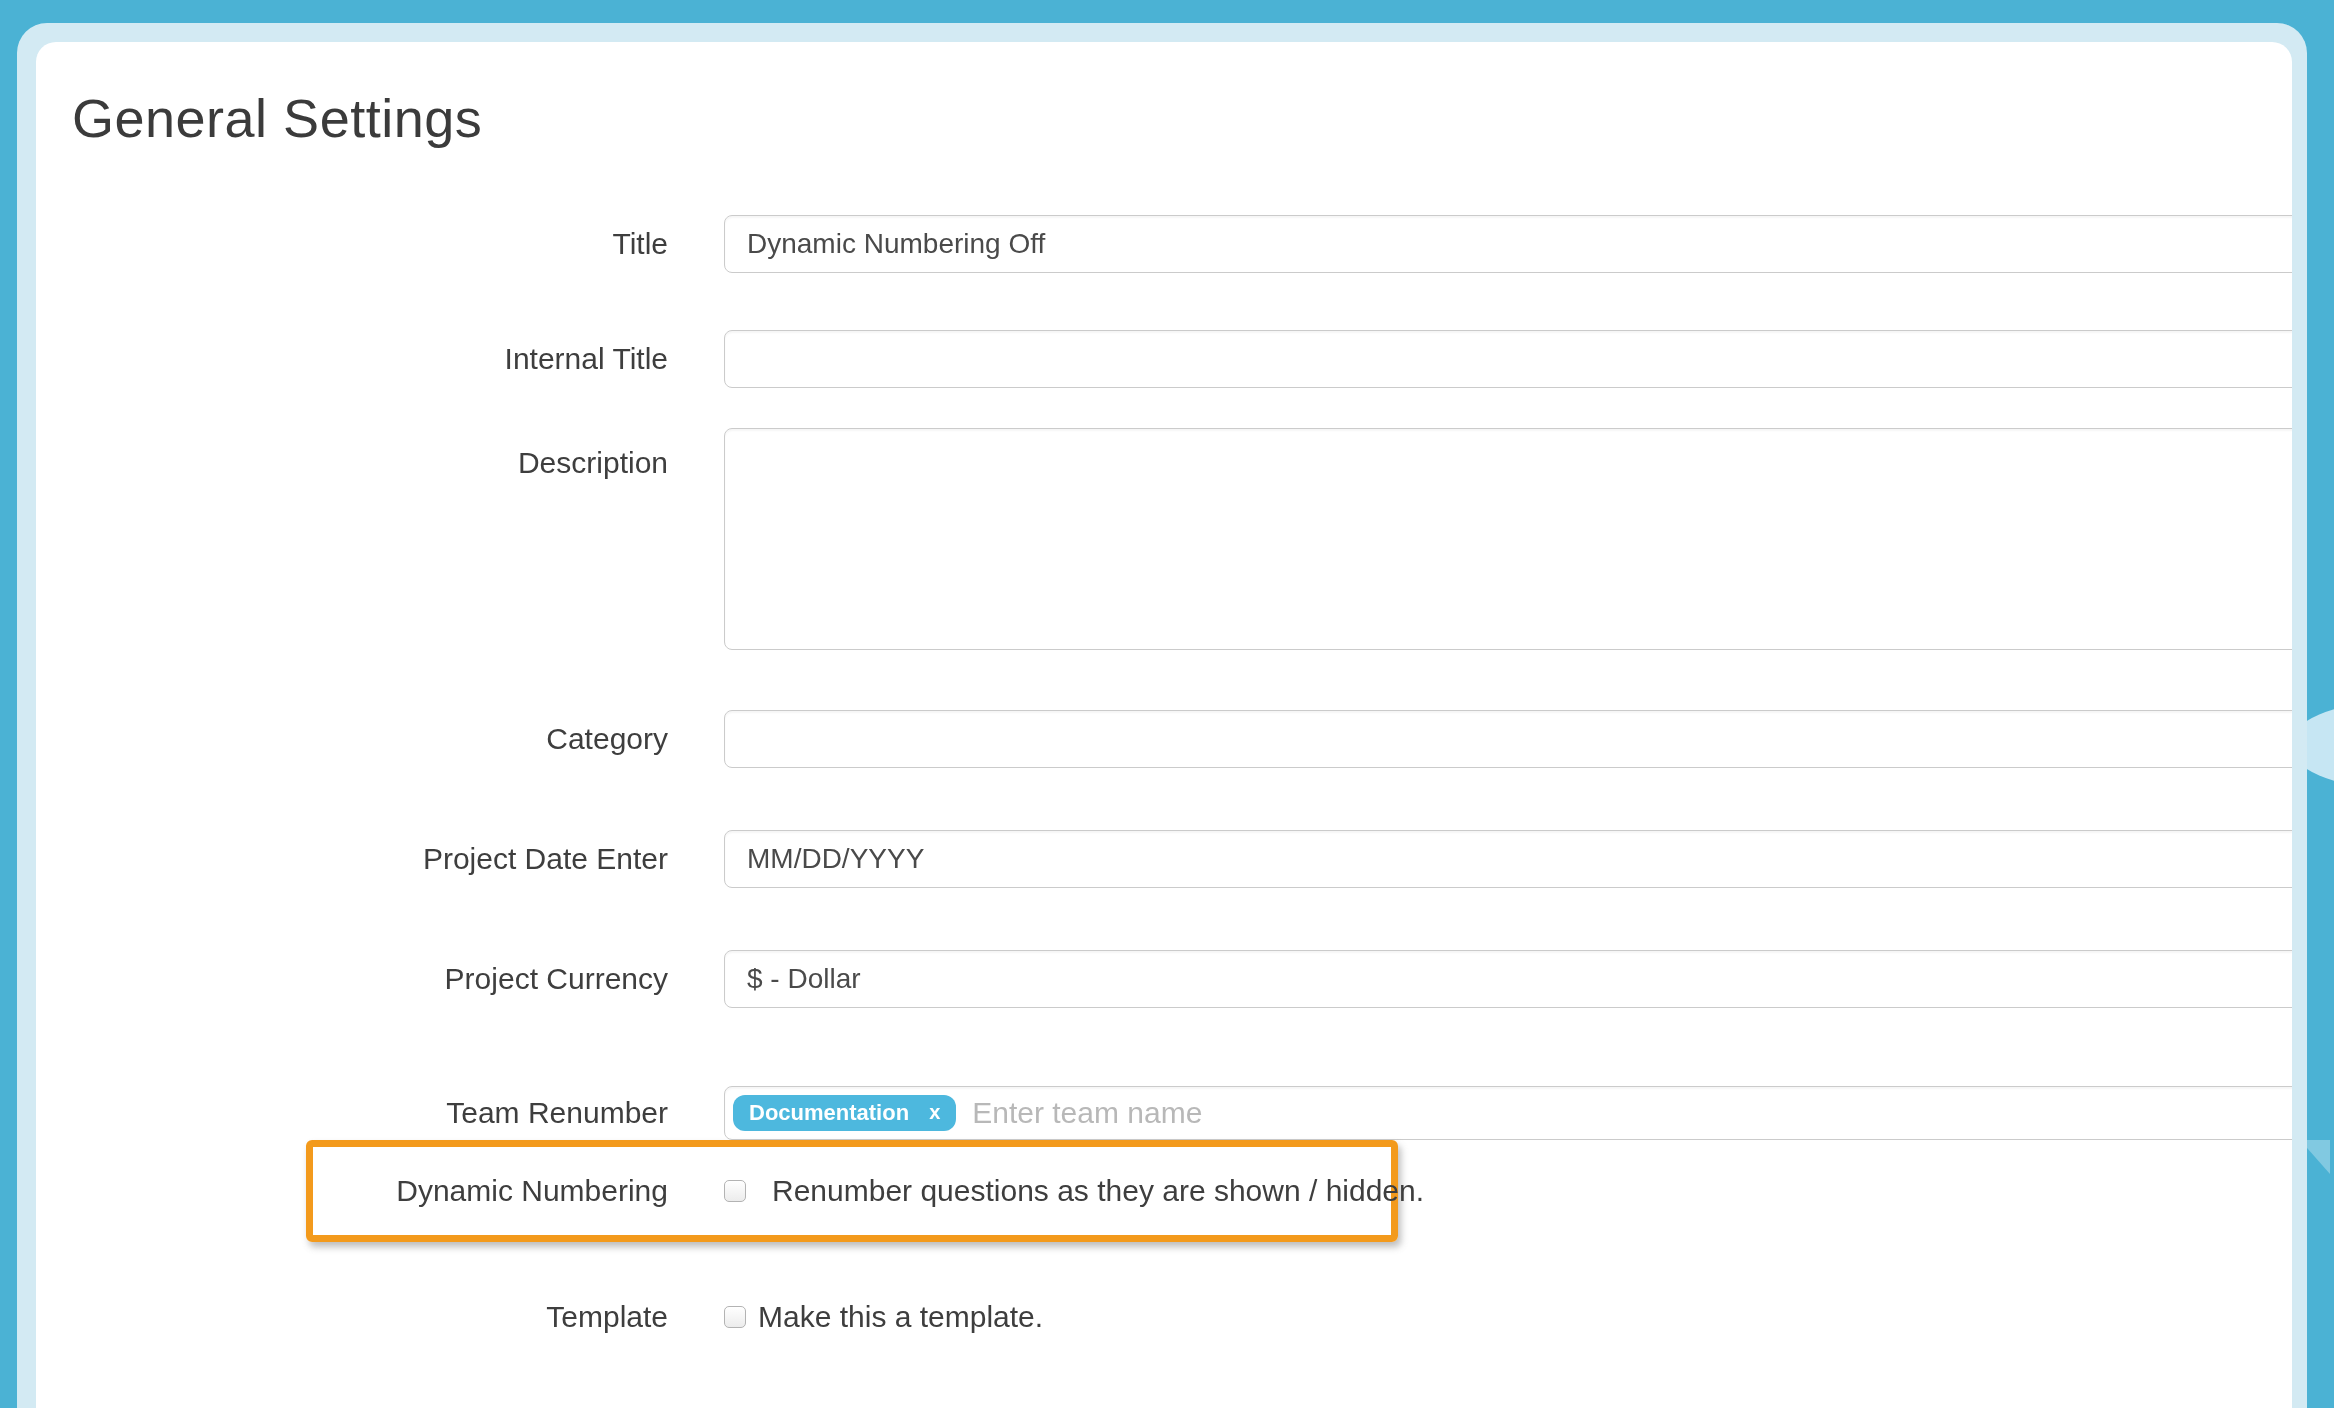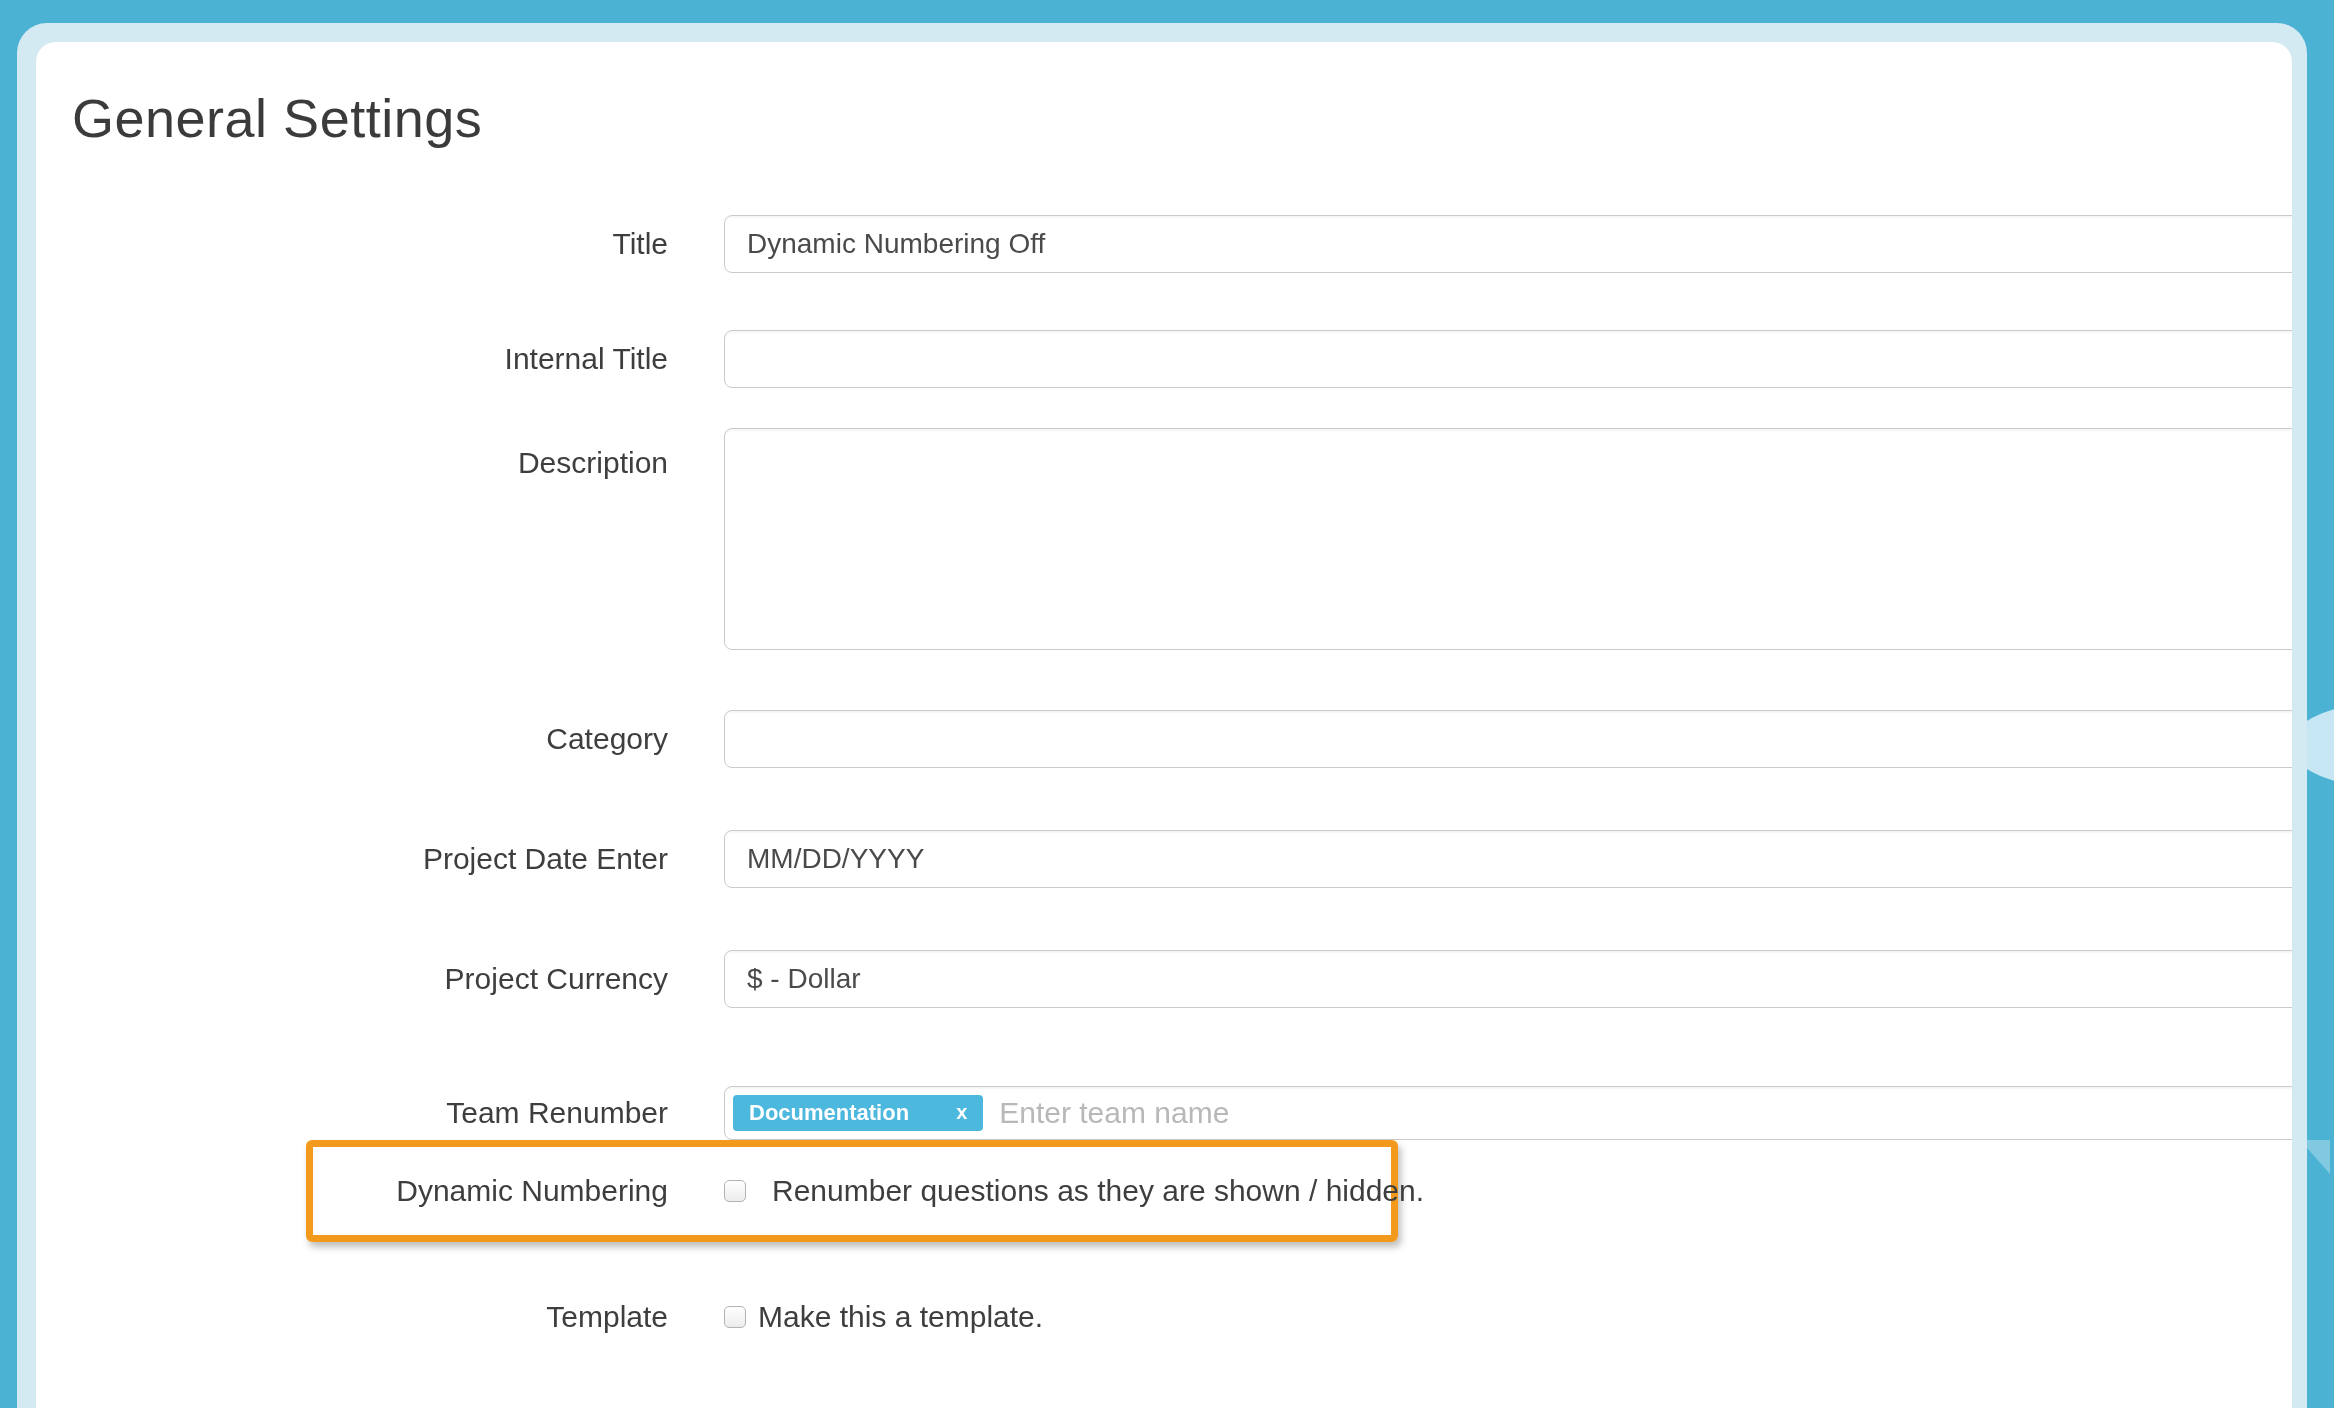--- a/index.html
+++ b/index.html
@@ -89,22 +89,22 @@
   }
   .spinner { position:absolute; right:24px; top:50%; transform:translateY(-50%); }
   .tri-up   { width:0; height:0; border-left:8px solid transparent; border-right:8px solid transparent; border-bottom:11px solid #5A5A5A; margin-bottom:5px; }
   .tri-down { width:0; height:0; border-left:8px solid transparent; border-right:8px solid transparent; border-top:11px solid #5A5A5A; }
 
   .tags-box {
     height:54px; display:flex; align-items:center; padding:0 14px 0 8px;
   }
   .team-tag {
     flex:none; height:36px; display:flex; align-items:center;
-    background:#4DB8DE; color:#fff; border-radius:4px;
-    padding:0 16px; font-size:22px; font-weight:bold;gap:27px;
+    background:#4DB8DE; color:#fff; border-radius:12px;
+    padding:0 16px; font-size:22px; font-weight:bold;
   }
   .tag-x { margin-left:20px; font-size:20px; font-weight:bold; cursor:pointer; }
   .team-input {
     flex:1; border:none; outline:none; margin-left:16px;
     font-family:"Liberation Sans", sans-serif;
     font-size:30px; color:#0f172a; background:transparent;
   }
   .team-input::placeholder { color:#B8B8B8; }
 
   

